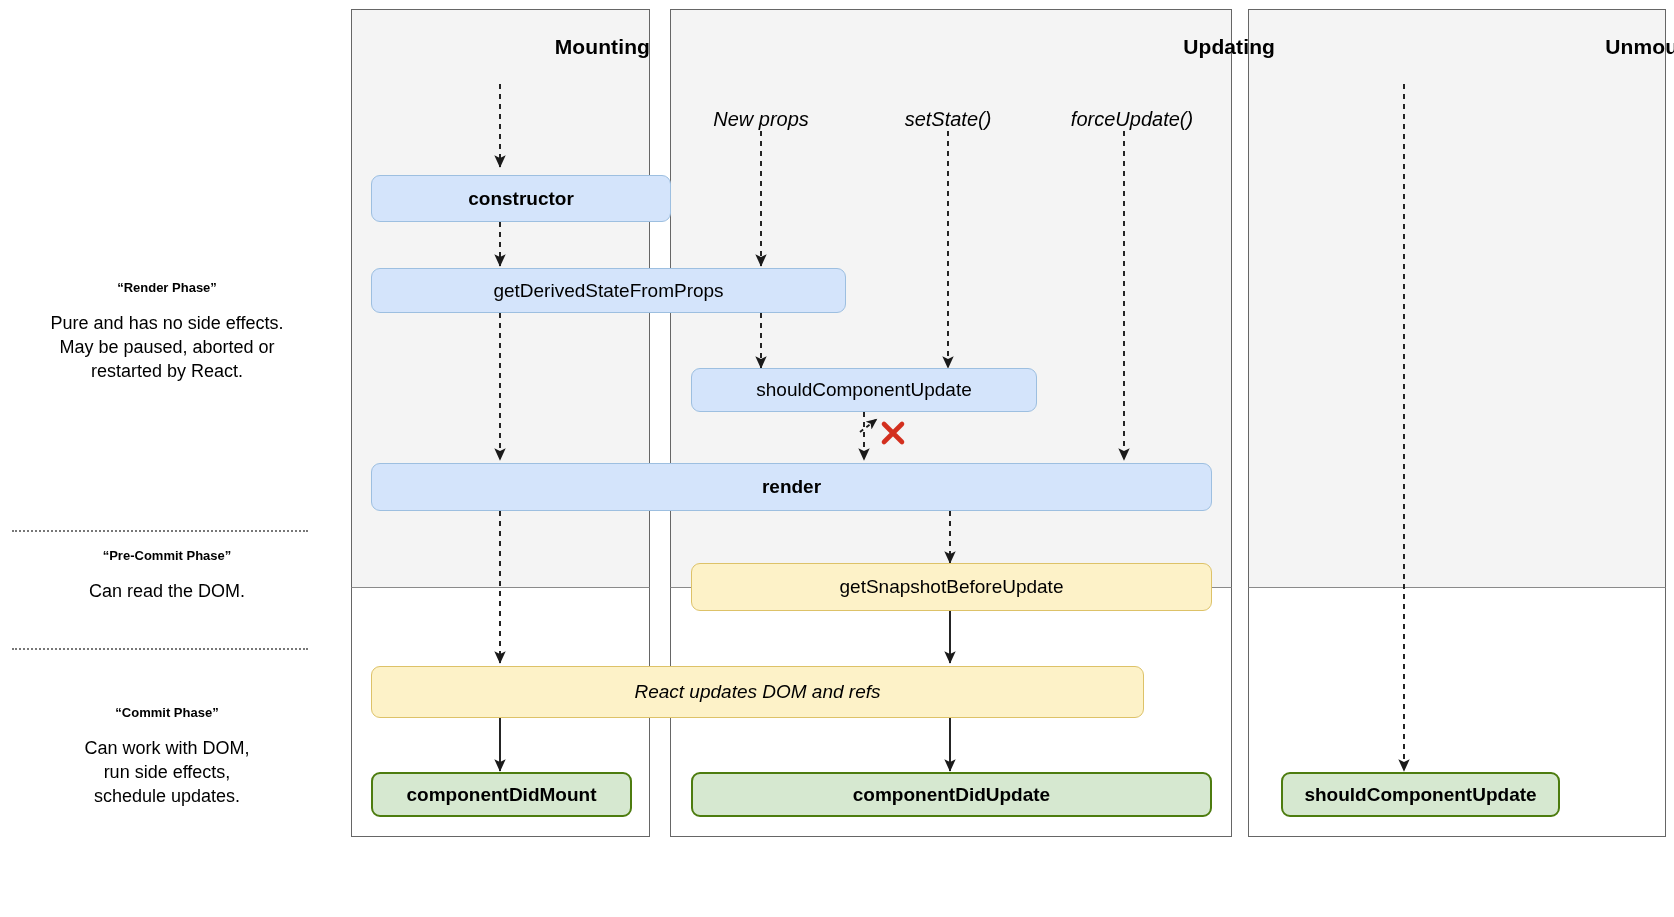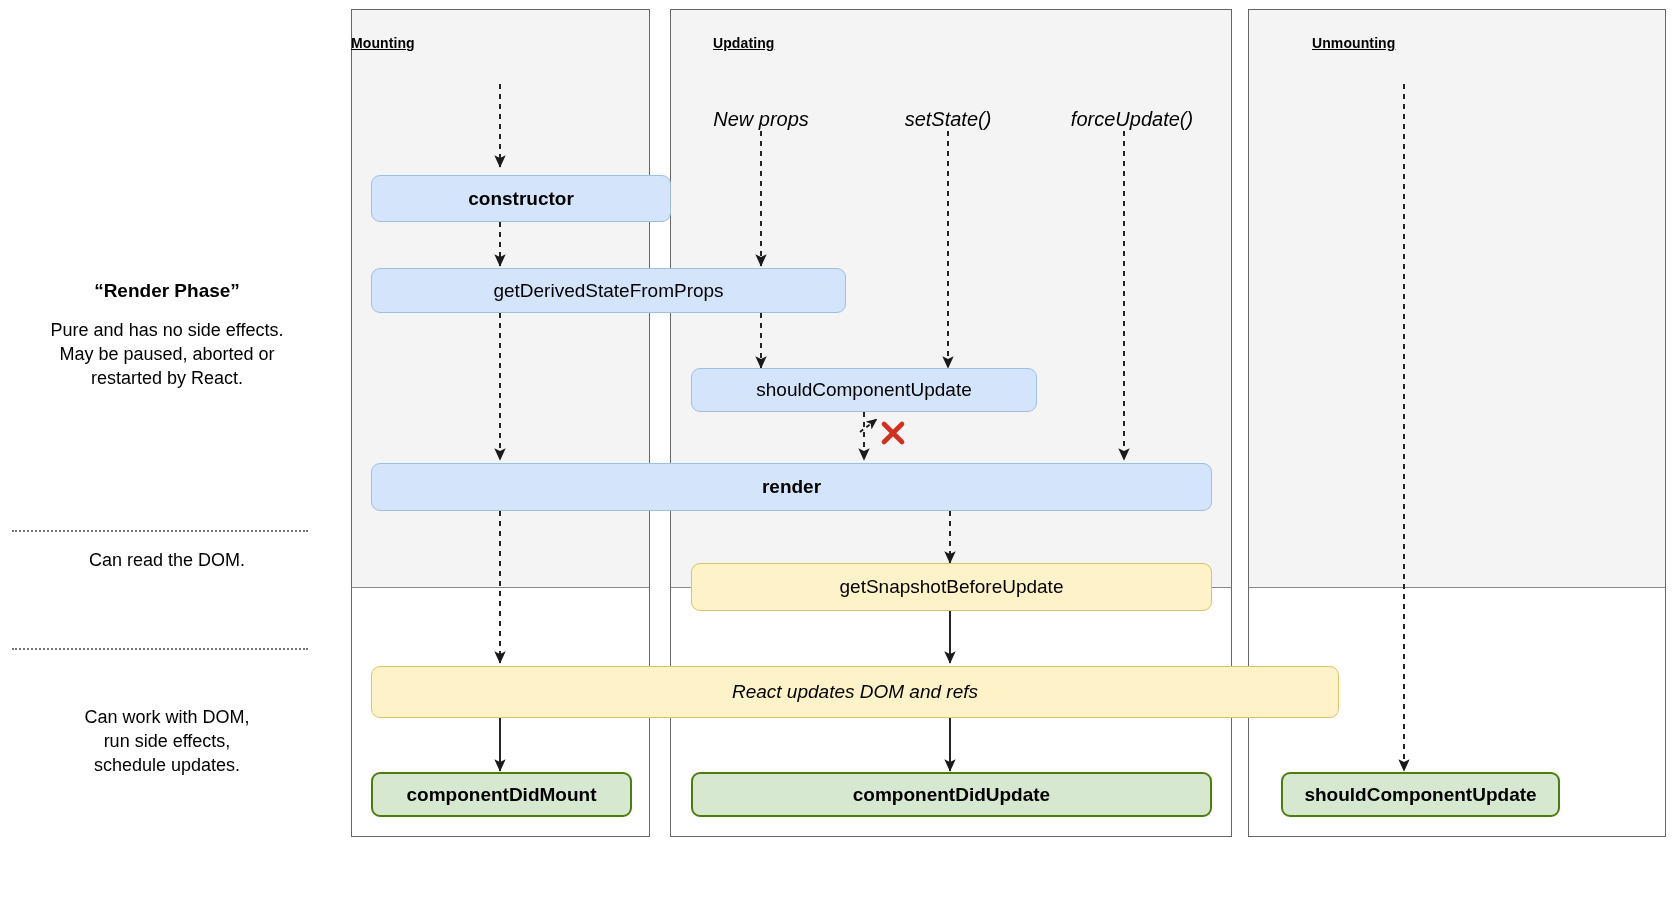--- a/index.html
+++ b/index.html
@@ -41,24 +41,23 @@
     box-sizing: border-box;
     background: #f4f4f4;
     border: 1px solid #666666;
     border-bottom: 1px solid #8a8a8a;
     z-index: 2;
   }
   .col-title {
     position: absolute;
     z-index: 4;
     font-weight: bold;
-    font-size: 14px;
-    text-align: left;
+    font-size: 21px;
+    text-align: right;
     letter-spacing: .1px;
-    text-decoration: underline;
   }
   
   .trigger {
     position: absolute;
     z-index: 4;
     font-style: italic;
     font-size: 20px;
     text-align: center;
     white-space: nowrap;
   }
@@ -93,21 +92,21 @@
   
   .legend-block {
     position: absolute;
     width: 300px;
     left: 17px;
     text-align: center;
     z-index: 4;
   }
   .legend-title {
     font-weight: bold;
-    font-size: 19px;
+    font-size: 13px;
     margin: 0 0 16px 0;
   }
   .legend-desc {
     font-size: 18px;
     line-height: 1.34;
     margin: 0;
   }
   .legend-rule {
     position: absolute;
     left: 12px;
@@ -142,26 +141,28 @@
   <div class="legend-block" style="top:280px;">
     <div class="legend-title">“Render Phase”</div>
     <div class="legend-desc" style="white-space:pre-line;">Pure and has no side effects.
 May be paused, aborted or
 restarted by React.</div>
   </div>
 
   <div class="legend-rule" style="top:530px;"></div>
 
   <div class="legend-block" style="top:548px;">
+    <div class="legend-title">“Pre-Commit Phase”</div>
     <div class="legend-desc" style="white-space:pre-line;">Can read the DOM.</div>
   </div>
 
   <div class="legend-rule" style="top:648px;"></div>
 
   <div class="legend-block" style="top:705px;">
+    <div class="legend-title">“Commit Phase”</div>
     <div class="legend-desc" style="white-space:pre-line;">Can work with DOM,
 run side effects,
 schedule updates.</div>
   </div>
 
   <svg id="wires" viewBox="0 0 1674 917" xmlns="http://www.w3.org/2000/svg">
     <defs>
       <marker id="ah" markerWidth="9" markerHeight="9" refX="6.2" refY="3.4" orient="auto" markerUnits="strokeWidth">
         <path d="M0,0.4 L6.6,3.4 L0,6.4 L1.5,3.4 Z" fill="#1a1a1a"></path>
       </marker>
@@ -211,21 +212,21 @@
   <div class="node blue bold" style="left:371px; top:175px; width:300px; height:47px;">constructor</div>
 
   <div class="node blue" style="left:371px; top:268px; width:475px; height:45px;">getDerivedStateFromProps</div>
 
   <div class="node blue" style="left:691px; top:368px; width:346px; height:44px;">shouldComponentUpdate</div>
 
   <div class="node blue bold" style="left:371px; top:463px; width:841px; height:48px;">render</div>
 
   <div class="node yellow" style="left:691px; top:563px; width:521px; height:48px;">getSnapshotBeforeUpdate</div>
 
-  <div class="node yellow italic" style="left:371px; top:666px; width:968px; height:52px;">React updates DOM and refs</div>
+  <div class="node yellow italic" style="left:371px; top:666px; width:773px; height:52px;">React updates DOM and refs</div>
 
   <div class="node green bold" style="left:371px; top:772px; width:261px; height:45px;">componentDidMount</div>
 
   <div class="node green bold" style="left:691px; top:772px; width:521px; height:45px;">componentDidUpdate</div>
 
   <div class="node green bold" style="left:1281px; top:772px; width:279px; height:45px;">shouldComponentUpdate</div>
 
 </div>
 
 </body></html>

